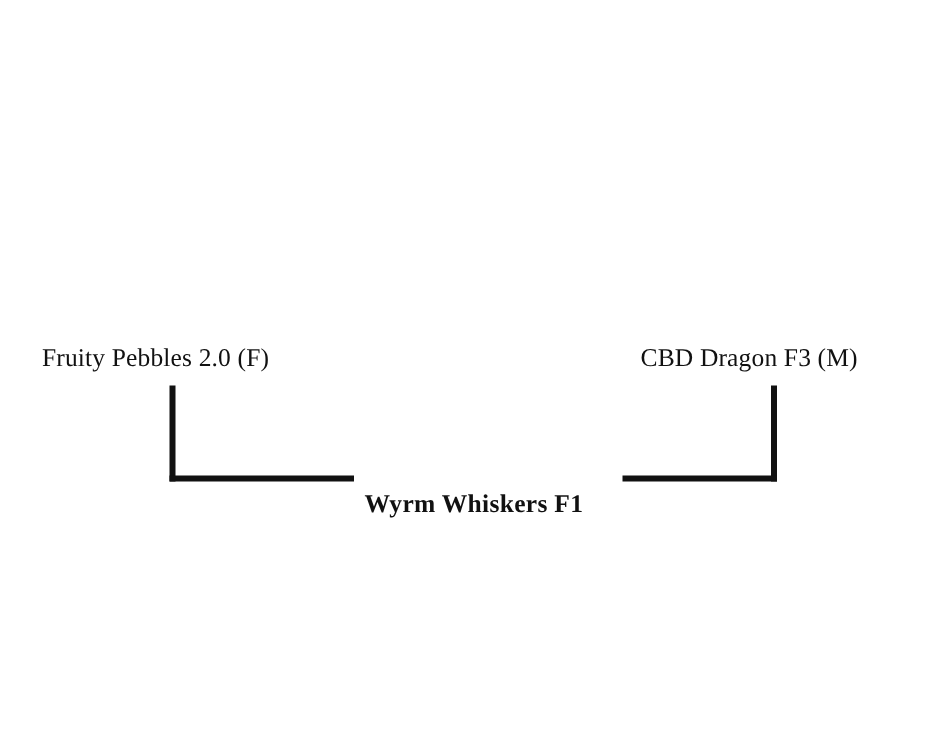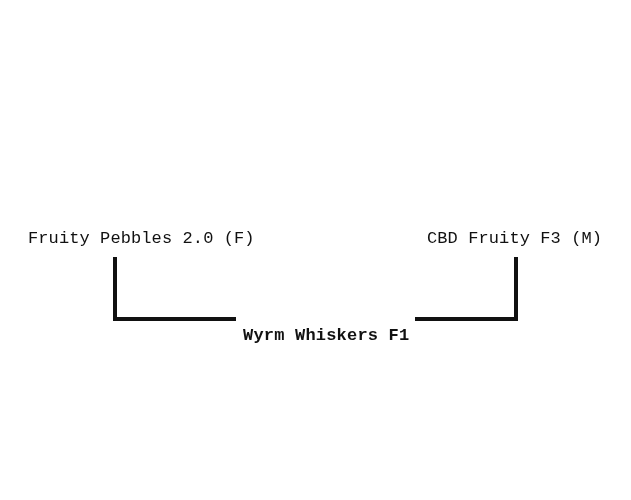--- a/index.html
+++ b/index.html
@@ -7,21 +7,21 @@
     margin: 0;
     padding: 0;
     background: #ffffff;
   }
   #canvas {
     position: relative;
     width: 631px;
     height: 440px;
     background: #ffffff;
     overflow: hidden;
-    font-family: Liberation Mono, monospace;
+    font-family: Liberation Serif, serif;
     -webkit-font-smoothing: antialiased;
   }
 
   
   .node-label {
     position: absolute;
     white-space: nowrap;
     color: #111111;
     font-size: 17px;
     line-height: 17px;
@@ -55,21 +55,21 @@
   #bar-left     { left: 113px; top: 317px; width: 123px; }
   #bar-right    { left: 415px; top: 317px; width: 103px; }
 </style>
 </head>
 <body>
 
 <div id="canvas">
 
   <div class="node-label parent-label" id="label-parent-left">Fruity Pebbles 2.0 (F)</div>
 
-  <div class="node-label parent-label" id="label-parent-right">CBD Fruity F3 (M)</div>
+  <div class="node-label parent-label" id="label-parent-right">CBD Dragon F3 (M)</div>
 
   <div class="line v-line" id="drop-left"></div>
 
   <div class="line v-line" id="drop-right"></div>
 
   <div class="line h-line" id="bar-left"></div>
 
   <div class="line h-line" id="bar-right"></div>
 
   <div class="node-label offspring-label">Wyrm Whiskers F1</div>

